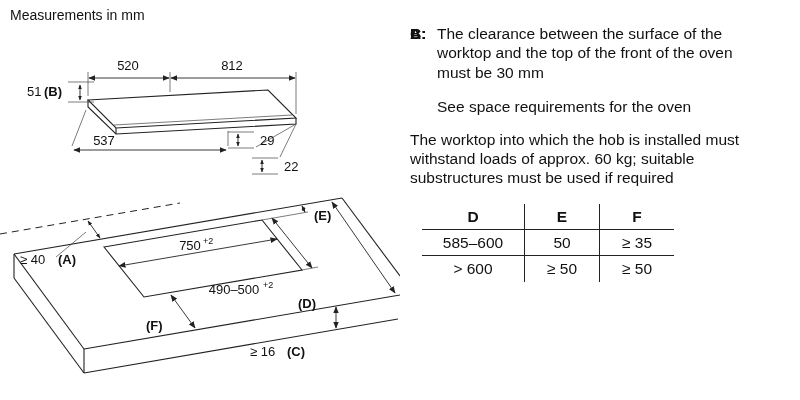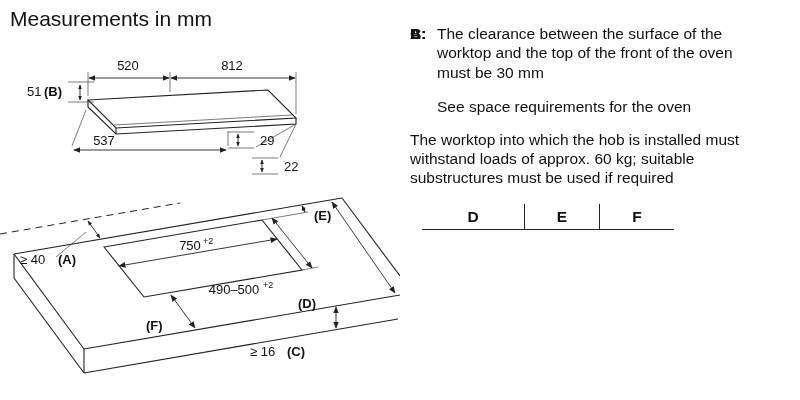--- a/index.html
+++ b/index.html
@@ -1,18 +1,18 @@
 <!DOCTYPE html>
 <html><head>
 <meta charset="utf-8">
 <style>
   html,body{margin:0;padding:0;background:#fff;}
   body{width:800px;height:400px;position:relative;overflow:hidden;
        font-family:"Liberation Sans","DejaVu Sans",sans-serif;color:#111;}
-  .page-title{position:absolute;left:10px;top:7px;font-size:21px;color:#111;}
+  .page-title{position:absolute;left:10px;top:7px;font-size:14px;color:#111;}
   svg.drawing{position:absolute;left:0;top:0;}
   svg .ln{stroke:#222;stroke-width:1.1;fill:none;}
   svg .dash{stroke:#222;stroke-width:1;fill:none;stroke-dasharray:7 5;}
   svg .ext{stroke:#444;stroke-width:0.7;fill:none;}
   svg .dim{stroke:#222;stroke-width:0.9;fill:none;marker-start:url(#arr);marker-end:url(#arr);}
   svg .dims{stroke:#222;stroke-width:0.9;fill:none;marker-start:url(#arrs);marker-end:url(#arrs);}
   svg text{font-family:"Liberation Sans","DejaVu Sans",sans-serif;font-size:13px;fill:#111;}
   svg text.b{font-weight:bold;}
   svg text.sup{font-size:9px;}
   .right-col{position:absolute;left:410px;top:24px;width:358px;font-size:15.5px;line-height:1.25;}
@@ -143,15 +143,25 @@
 
   <table class="dim-table">
     <thead>
       <tr>
         <th>D</th>
         <th>E</th>
         <th>F</th>
       </tr>
     </thead>
     <tbody>
+      <tr>
+        <td>585–600</td>
+        <td>50</td>
+        <td>≥ 35</td>
+      </tr>
+      <tr>
+        <td>&gt; 600</td>
+        <td>≥ 50</td>
+        <td>≥ 50</td>
+      </tr>
     </tbody>
   </table>
 </div>
 
 </body></html>

